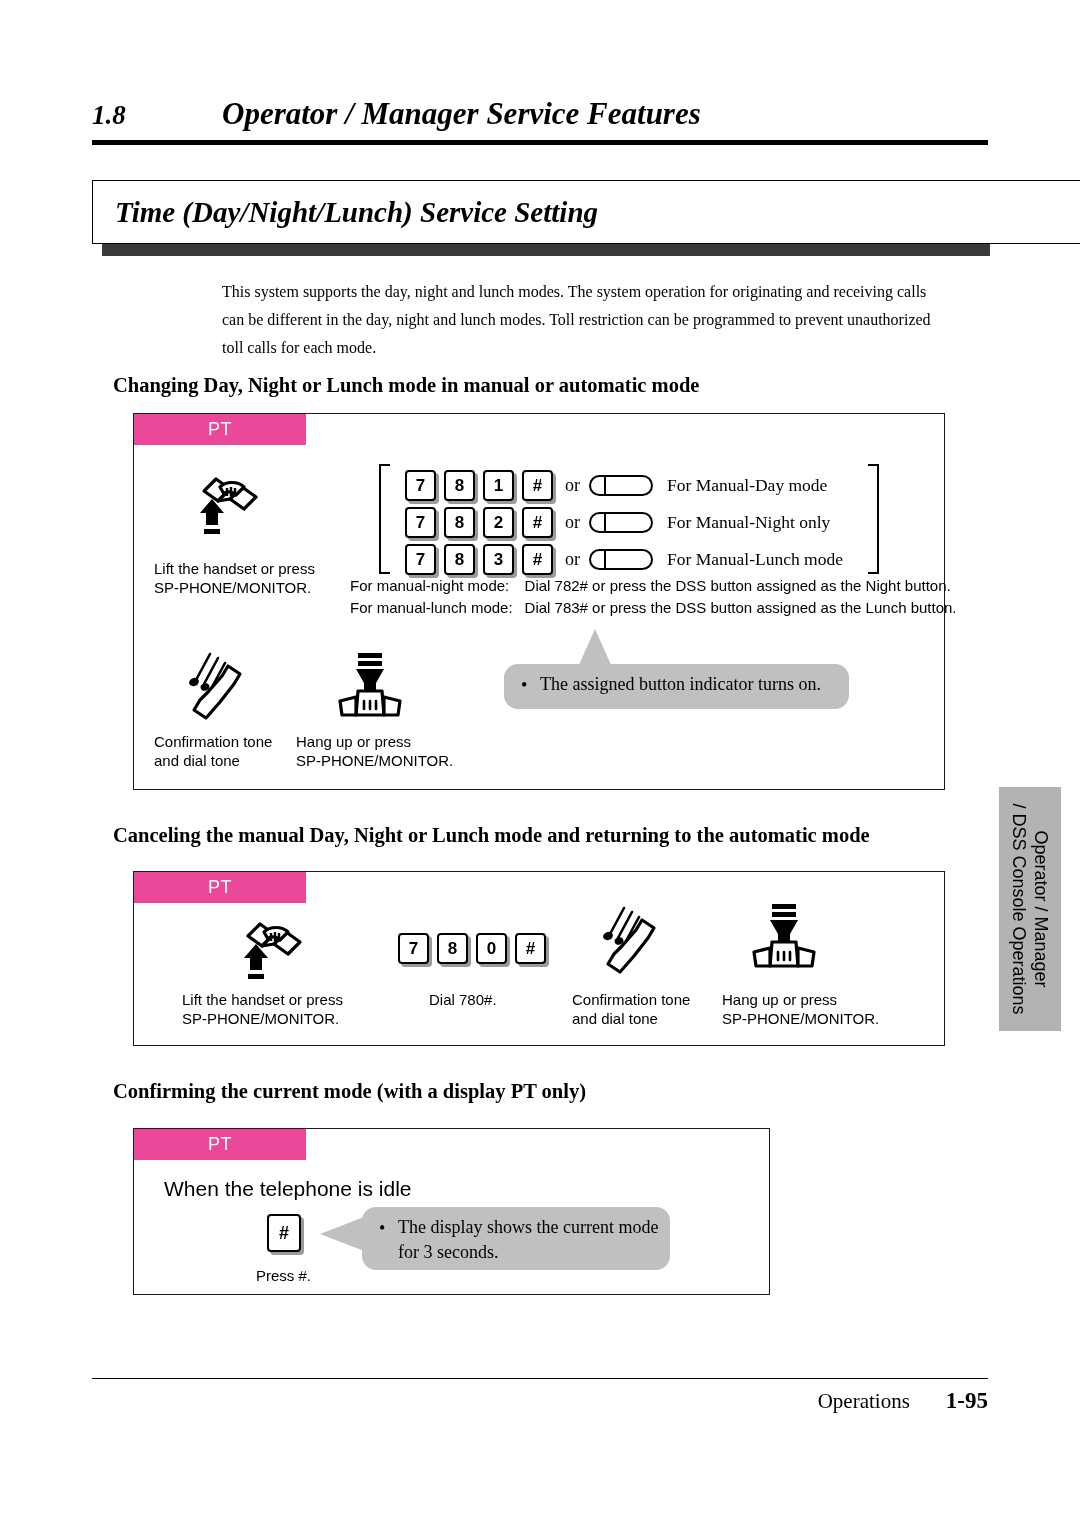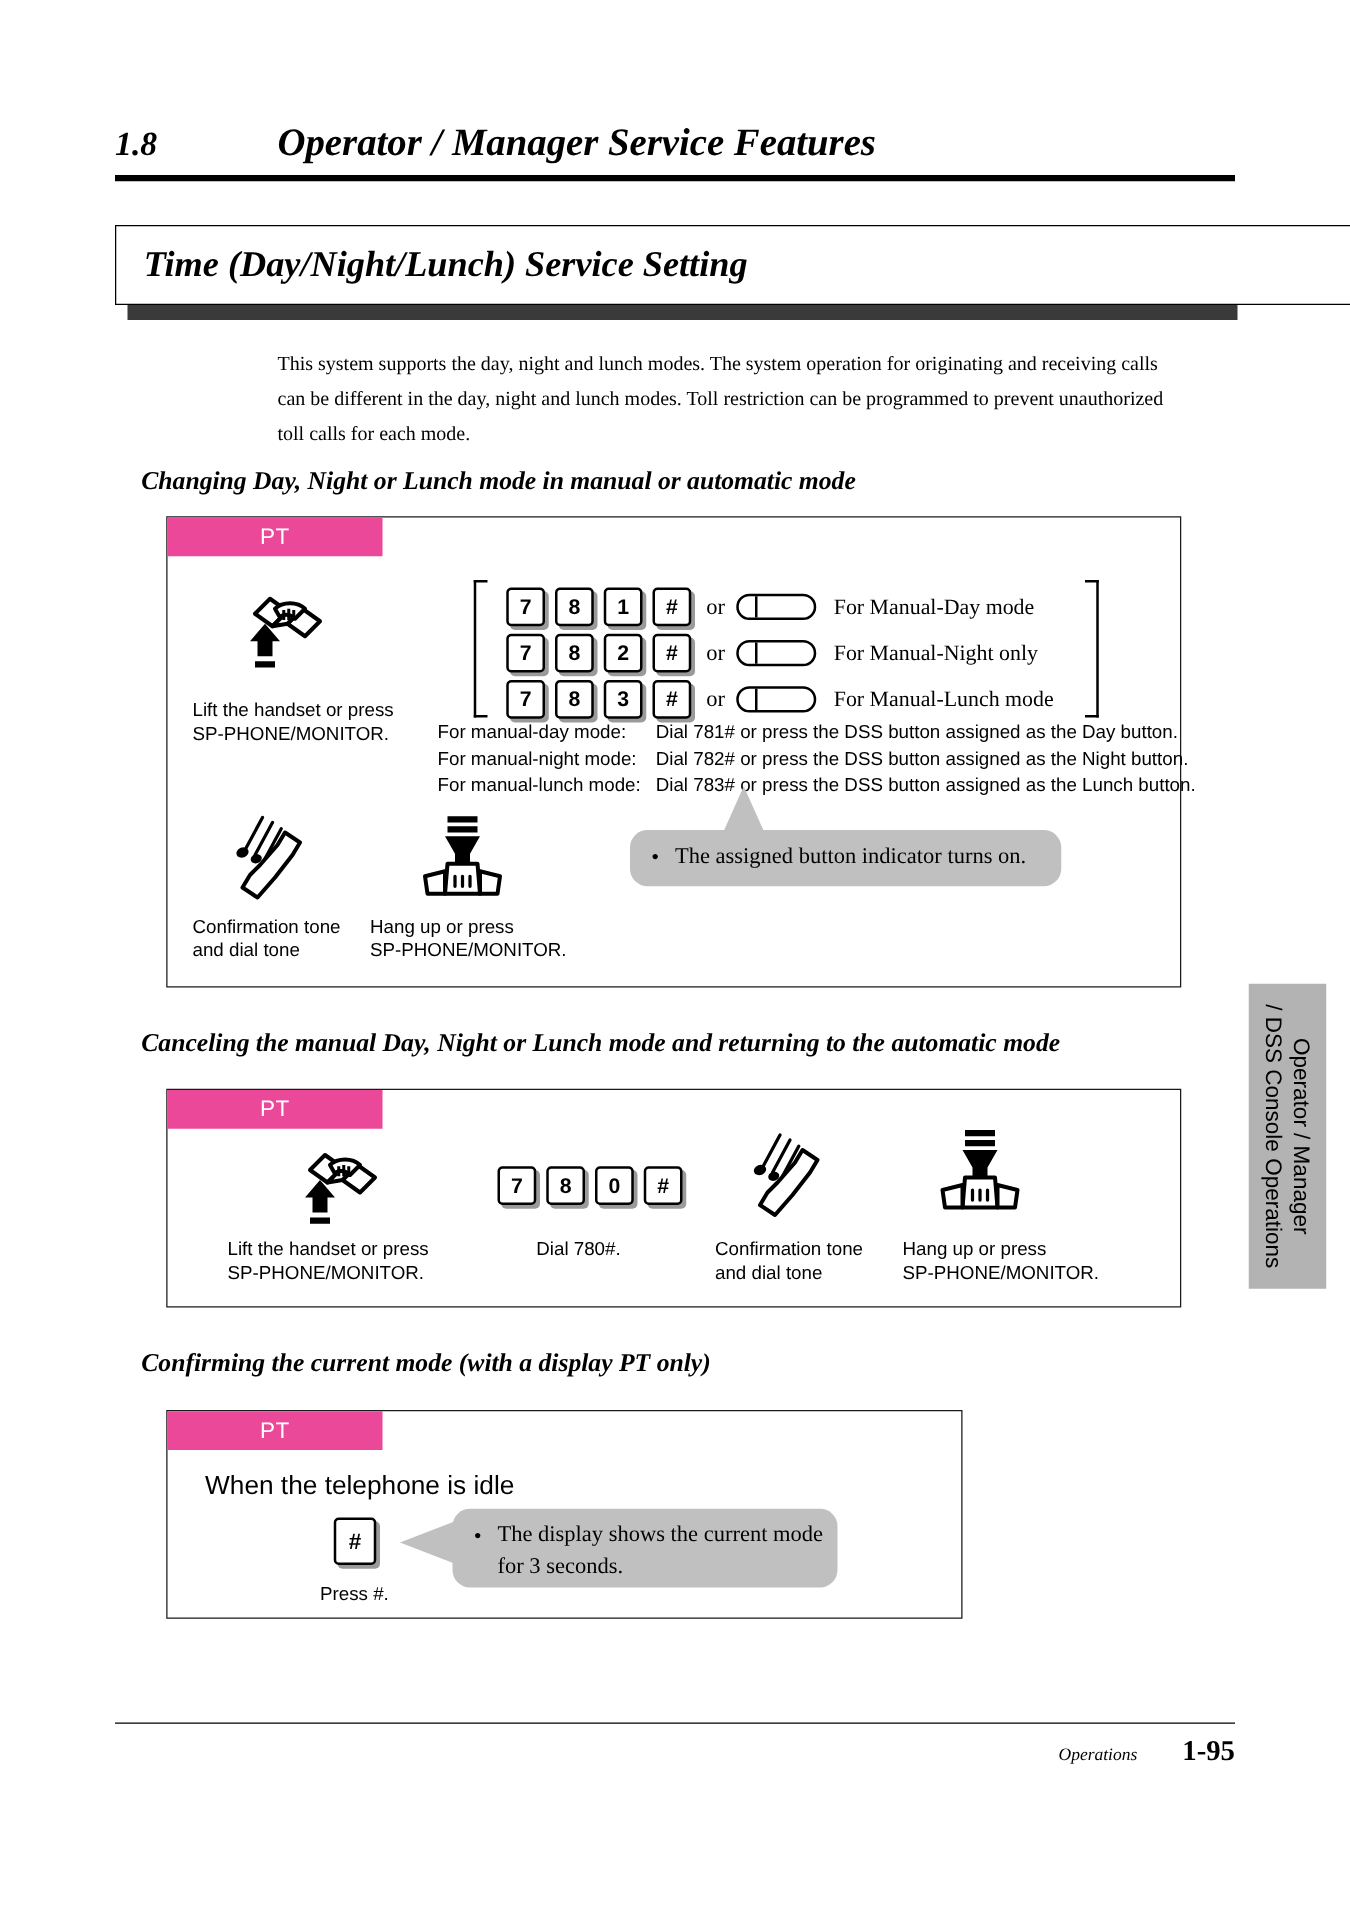--- a/index.html
+++ b/index.html
@@ -94,21 +94,20 @@
     font-family: "Liberation Serif", serif;
     font-size: 16px;
     line-height: 28px;
     text-align: left;
   }
 
   
   .sec-head {
     position: absolute;
     font-family: "Liberation Serif", serif;
-    font-style: italic;
     font-weight: bold;
     font-size: 20.5px;
     white-space: nowrap;
   }
   #sec-head-1 { left: 113px; top: 374px; }
   #sec-head-2 { left: 113px; top: 824px; }
   #sec-head-3 { left: 113px; top: 1080px; }
 
   
   .diagram {
@@ -312,22 +311,21 @@
     position: absolute;
     left: 92px;
     top: 1388px;
     width: 896px;
     display: flex;
     justify-content: flex-end;
     align-items: baseline;
   }
   .footer-label {
     font-family: "Liberation Serif", serif;
-    font-style: italic;
-    font-size: 14px;
+    font-size: 21px;
     margin-right: 36px;
   }
   .footer-page {
     font-family: "Liberation Serif", serif;
     font-weight: bold;
     font-size: 23px;
   }
 
   .idle-text {
     position: absolute;
@@ -415,24 +413,20 @@
         <span class="or-label">or</span>
         <span class="dss-btn"></span>
         <span class="mode-label">For Manual-Lunch mode</span>
       </div>
 
     </div>
   </div>
 
   <table class="cap-table" style="left:214px; top:160px;">
     <tbody>
-        <tr>
-      <td class="c1">For manual-day mode:</td>
-      <td>Dial 781# or press the DSS button assigned as the Day button.</td>
-    </tr>
     <tr>
       <td class="c1">For manual-night mode:</td>
       <td>Dial 782# or press the DSS button assigned as the Night button.</td>
     </tr>
     <tr>
       <td class="c1">For manual-lunch mode:</td>
       <td>Dial 783# or press the DSS button assigned as the Lunch button.</td>
     </tr>
   </tbody>
     </table>

